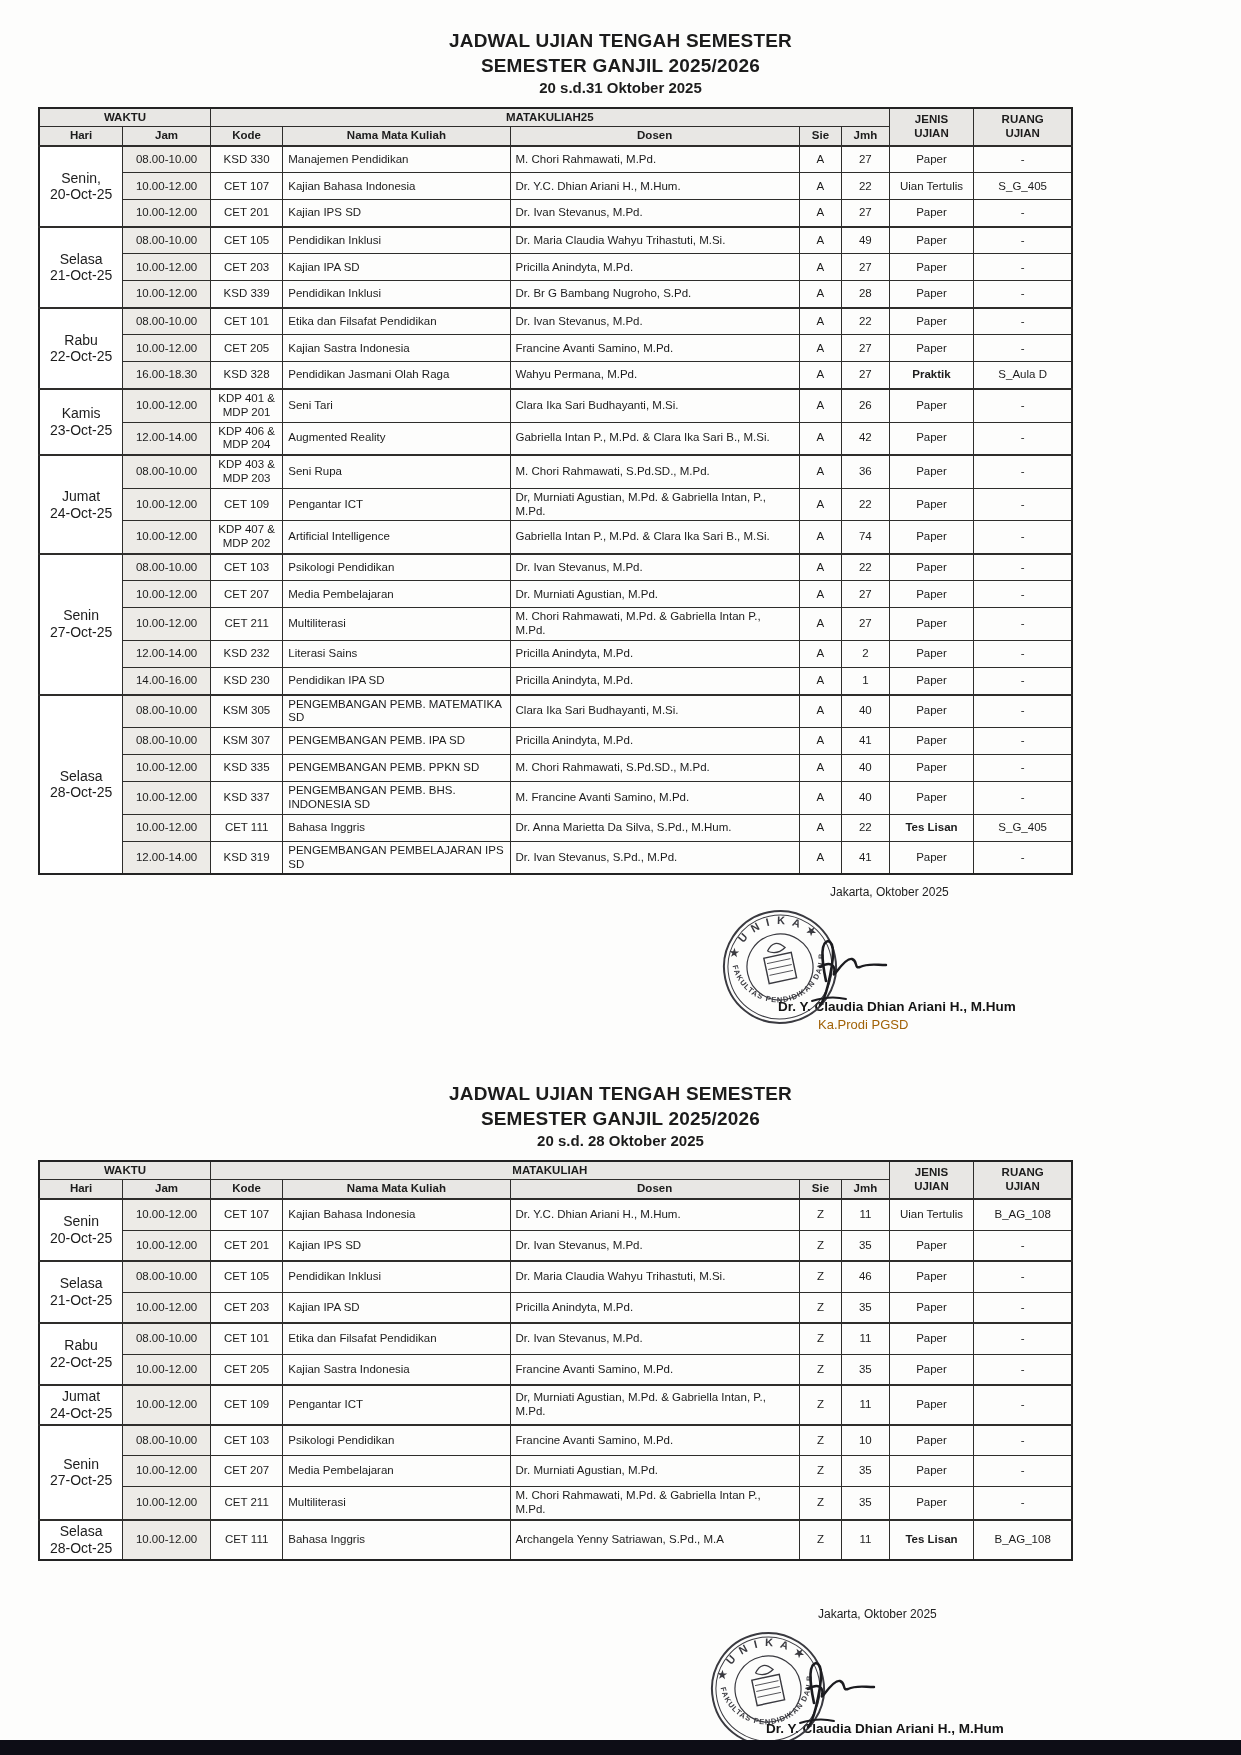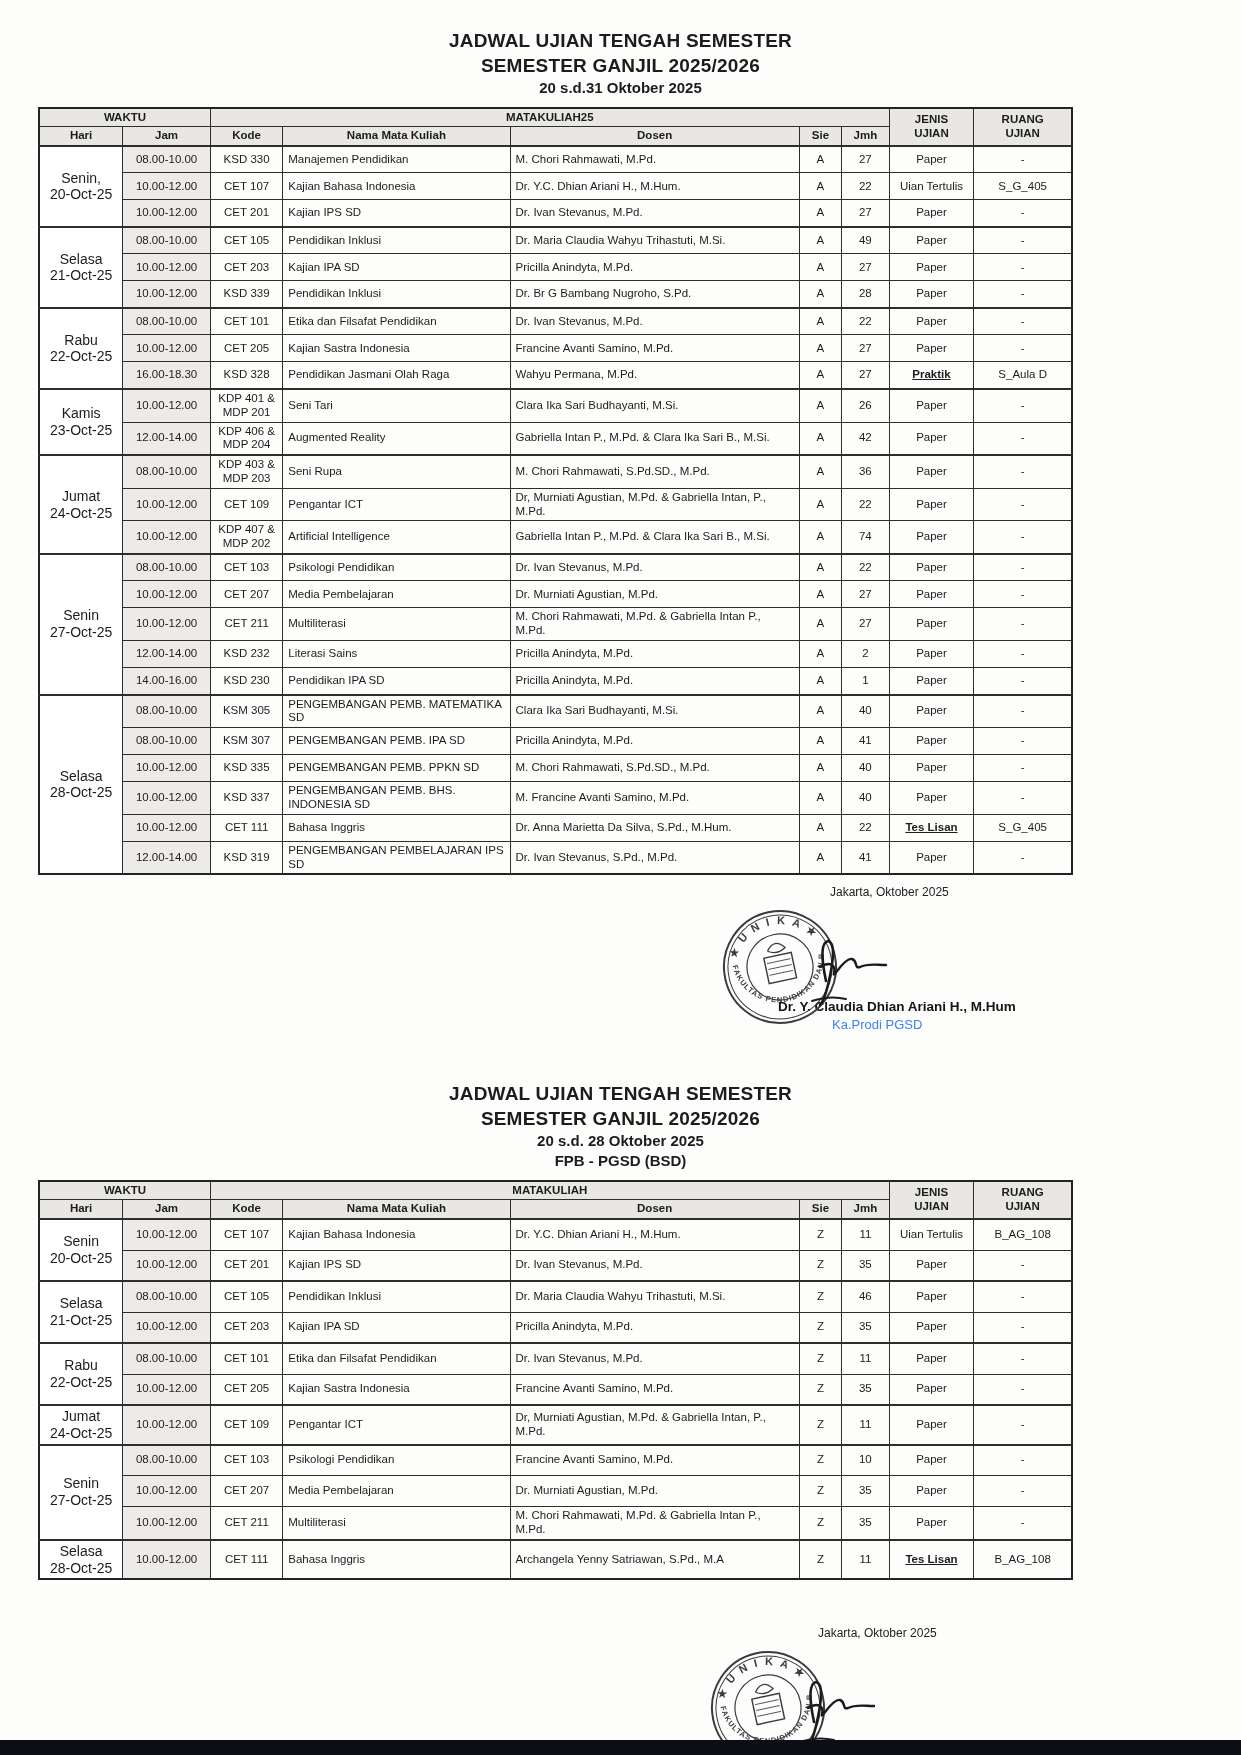--- a/index.html
+++ b/index.html
@@ -23,28 +23,28 @@
   }
   .sched thead th{background:#e8e7e4;font-weight:bold;padding:1px 2px;font-size:11.5px;margin-left:24px;}
   .sched thead tr.gh th{height:15px;}
   .sched thead tr.sh th{height:16px;}
   .sched tbody tr{height:27px;}
   .t2 .sched tbody tr{height:31px;}
   .sched tbody tr.gstart td{border-top-width:2.2px;}
   .sched td.c-nama,.sched td.c-dosen{text-align:left;}
   .sched td.c-jam{background:#edebe7;margin-left:24px;}
   .sched td.c-hari{background:#fff;font-size:14px;}
-  .sched td .jbold{font-weight:bold;text-decoration:underline;}
+  .sched td .jbold{font-weight:bold;}
   
   .sig{position:relative;width:470px;height:168px;margin-top:4px;}
   .sig.s1{margin-left:690px;}
   .sig.s2{margin-left:678px;margin-top:40px;}
   .sig .pd{position:absolute;left:140px;top:6px;font-size:12px;color:#222;}
   .sig .nm{position:absolute;left:88px;top:120px;font-size:13.5px;font-weight:bold;color:#141414;}
-  .sig .rl{position:absolute;left:142px;top:138px;font-size:13px;color:#3b82f6;}
+  .sig .rl{position:absolute;left:128px;top:138px;font-size:13px;color:#a16207;}
   .sig svg.stampsvg{position:absolute;left:18px;top:10px;}
   .bottom-bar{position:absolute;left:0;bottom:0;width:1241px;height:15px;background:#0d0d16;}
 </style>
 </head>
 <body>
 
 <div class="page">
 
   <section class="doc first">
     <div class="titles">
@@ -382,21 +382,20 @@
           </g>
         </svg>
       </div>
   </section>
 
   <section class="doc second">
     <div class="titles">
       <p class="t-main">JADWAL UJIAN TENGAH SEMESTER</p>
       <p class="t-main">SEMESTER GANJIL 2025/2026</p>
       <p class="t-sub">20  s.d. 28 Oktober 2025</p>
-      <p class="t-sub">FPB - PGSD (BSD)</p>
     </div>
     <div class="tablewrap t2" id="table2">
         <table class="sched">
           <colgroup>
             <col style="width: 8.1%;">
             <col style="width: 8.5%;">
             <col style="width: 7%;">
             <col style="width: 22%;">
             <col style="width: 28%;">
             <col style="width: 4.1%;">

